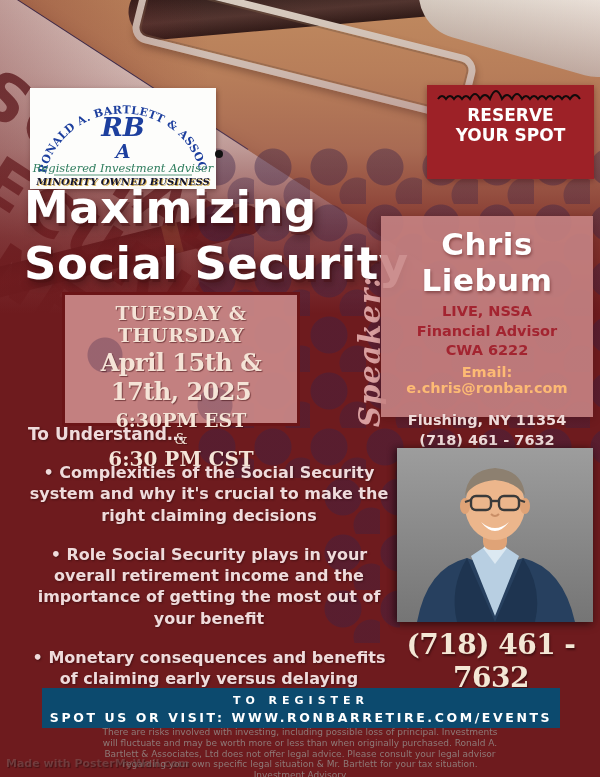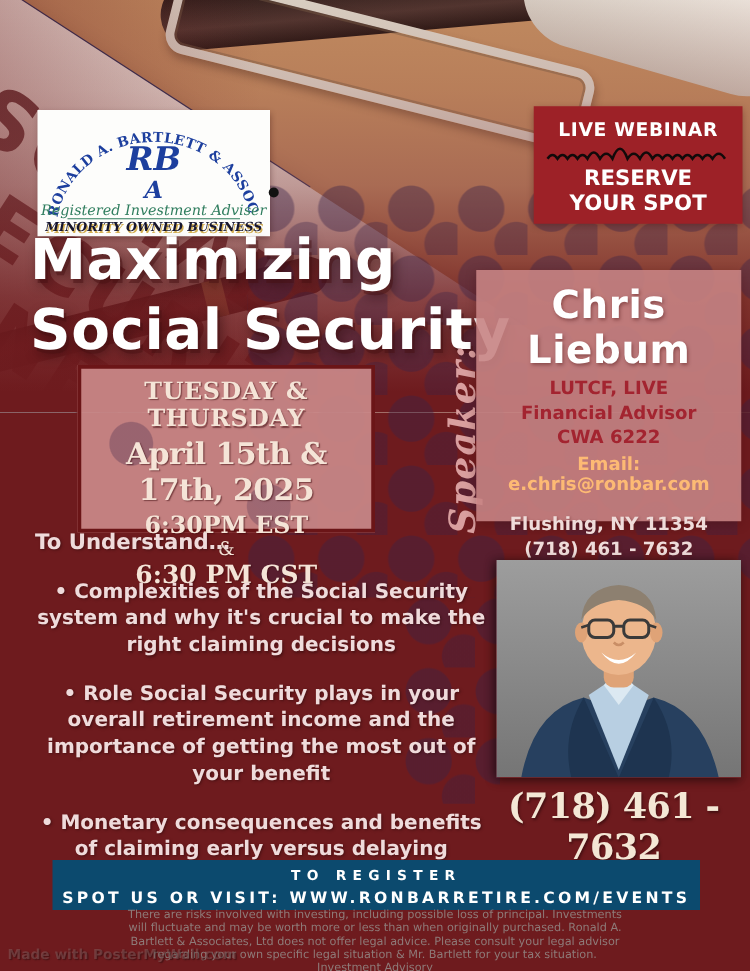--- a/index.html
+++ b/index.html
@@ -161,21 +161,20 @@
       <text x="93" y="48" text-anchor="middle" font-size="26" font-style="italic" font-weight="bold" fill="#1d3f9e">RB</text>
       <text x="93" y="70" text-anchor="middle" font-size="19" font-style="italic" font-weight="bold" fill="#1d3f9e">A</text>
       <text x="93" y="84" text-anchor="middle" font-size="11.5" font-style="italic" fill="#2f7d5e">Registered Investment Adviser</text>
       <line x1="24" y1="87" x2="162" y2="87" stroke="#2f7d5e" stroke-width="0.8"></line>
       <text x="93" y="97" text-anchor="middle" font-size="10" font-style="italic" font-weight="bold" fill="#15152e" style="text-shadow:1px 1px 0 #d4b054">MINORITY OWNED BUSINESS</text>
     </svg>
   </div>
   <div class="black-dot"></div>
 
   <div class="webinar-badge">
-    <div class="l1">LIVE WEBINAR</div>
     <svg width="150" height="18" viewBox="0 0 150 18">
       <path d="M2 13 q4 -6 8 0 q4 -6 8 0 q4 -6 8 0 q4 -6 8 0 q5 -10 10 0 q5 -8 10 0 q6 -16 12 0 q5 -8 10 0 q5 -10 10 0 q4 -6 8 0 q4 -6 8 0 q4 -6 8 0 q4 -6 8 0 q4 -6 8 0 q4 -6 8 0 q5 -8 10 0" fill="none" stroke="#120a0a" stroke-width="2"></path>
     </svg>
     <div class="l2">RESERVE YOUR SPOT</div>
   </div>
 
   <div class="title">
     <div>Maximizing</div>
     <div>Social Security</div>
   </div>
@@ -186,21 +185,21 @@
     <div class="t1">6:30PM EST</div>
     <div class="amp">&amp;</div>
     <div class="t2">6:30 PM CST</div>
   </div>
 
   <div class="speaker-label">Speaker:</div>
 
   <div class="speaker-panel">
     <div class="name">Chris Liebum</div>
     <div class="cred">
-      <div>LUTCF, LIVE</div>
+      <div>LIVE, NSSA</div>
       <div>Financial Advisor</div>
       <div>CWA 6222</div>
     </div>
     <div class="email">Email: e.chris@ronbar.com</div>
     <div class="loc">
       <div>Flushing, NY 11354</div>
       <div>(718) 461 - 7632</div>
     </div>
     <div class="divider"></div>
     <div class="loc loc2">

